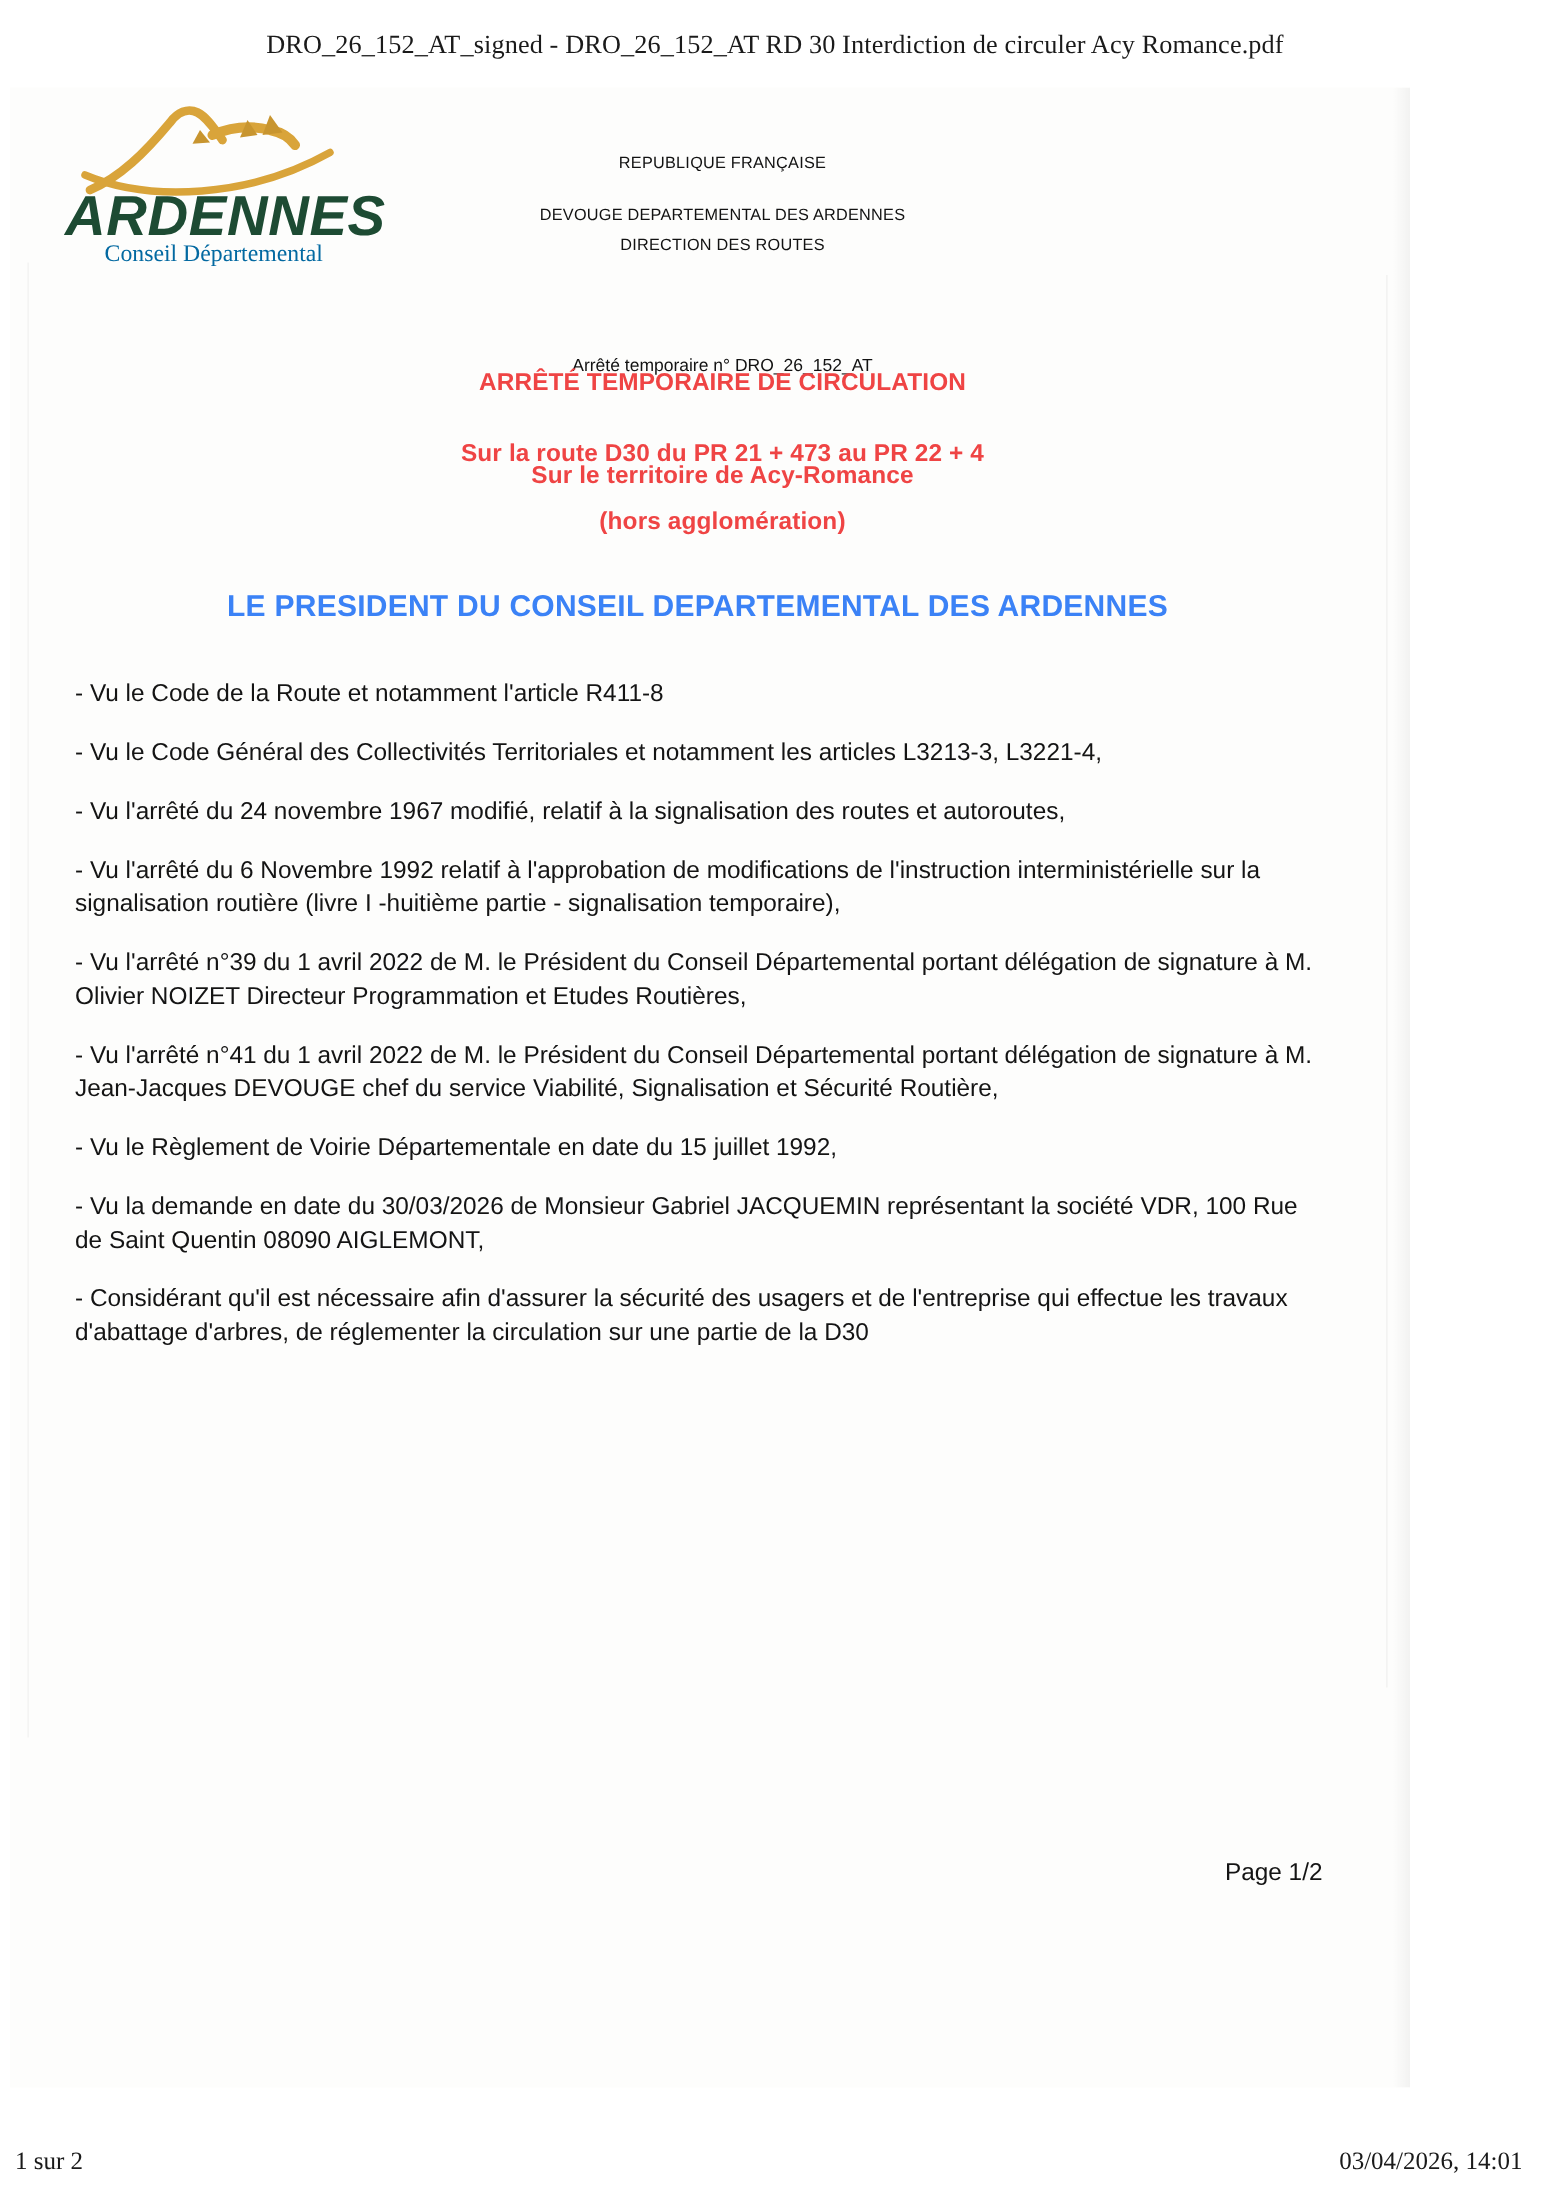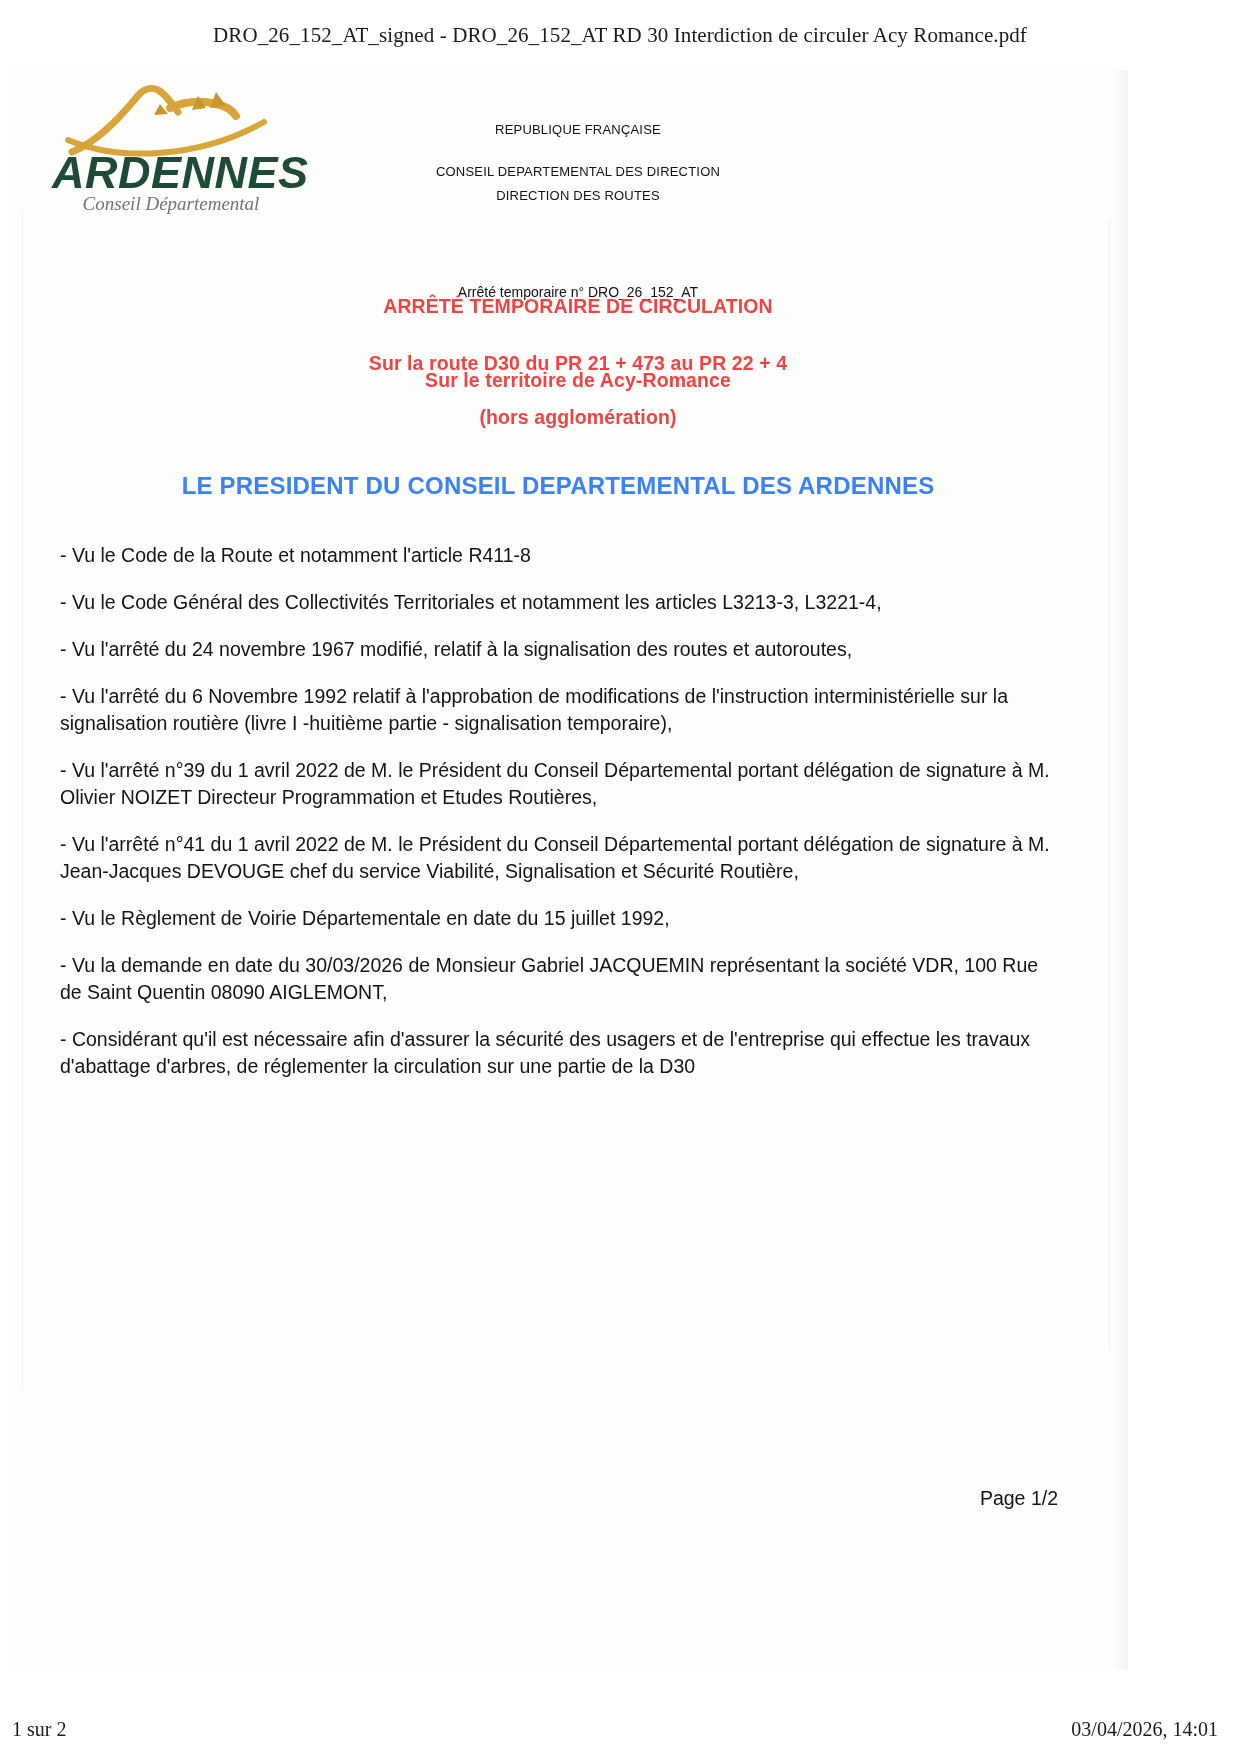--- a/index.html
+++ b/index.html
@@ -95,23 +95,22 @@
     color: #1d4b33;
     line-height: 1;
   }
   .logo-subwordmark {
     position: absolute;
     top: 116px;
     left: 2px;
     width: 238px;
     text-align: center;
     font-family: "Liberation Serif", serif;
-    font-style: italic;
     font-size: 19px;
-    color: #737373;
+    color: #0369a1;
     line-height: 1;
   }
 
   
   .hdr-center {
     position: absolute;
     left: 290px;
     width: 560px;
     text-align: center;
     font-size: 13px;
@@ -211,21 +210,21 @@
       <path d="M148 18 L 156 30 L 142 32 Z" fill="#c8952f"></path>
       <path d="M166 14 L 176 28 L 160 30 Z" fill="#c8952f"></path>
       <path d="M110 26 L 118 36 L 104 37 Z" fill="#c8952f"></path>
       <path d="M18 62 C 70 84, 150 80, 214 44" fill="none" stroke="#d9a43a" stroke-width="6" stroke-linecap="round"></path>
     </svg>
     <div class="logo-wordmark">ARDENNES</div>
     <div class="logo-subwordmark">Conseil Départemental</div>
   </div>
 
   <div class="hdr-center" id="republique">REPUBLIQUE FRANÇAISE</div>
-  <div class="hdr-center" id="conseil">CONSEIL DEPARTEMENTAL DES DIRECTION</div>
+  <div class="hdr-center" id="conseil">DEVOUGE DEPARTEMENTAL DES ARDENNES</div>
   <div class="hdr-center" id="direction">DIRECTION DES ROUTES</div>
   <div class="hdr-center" id="arrete-num">Arrêté temporaire n° DRO_26_152_AT</div>
 
   <div class="hdr-bold" id="title-1">ARRÊTÉ TEMPORAIRE DE CIRCULATION</div>
   <div class="hdr-bold" id="title-2">Sur la route D30 du PR 21 + 473 au PR 22 + 4</div>
   <div class="hdr-bold" id="title-3">Sur le territoire de Acy-Romance</div>
   <div class="hdr-bold" id="title-4">(hors agglomération)</div>
 
   <div class="main-heading">LE PRESIDENT DU CONSEIL DEPARTEMENTAL DES ARDENNES</div>
 

